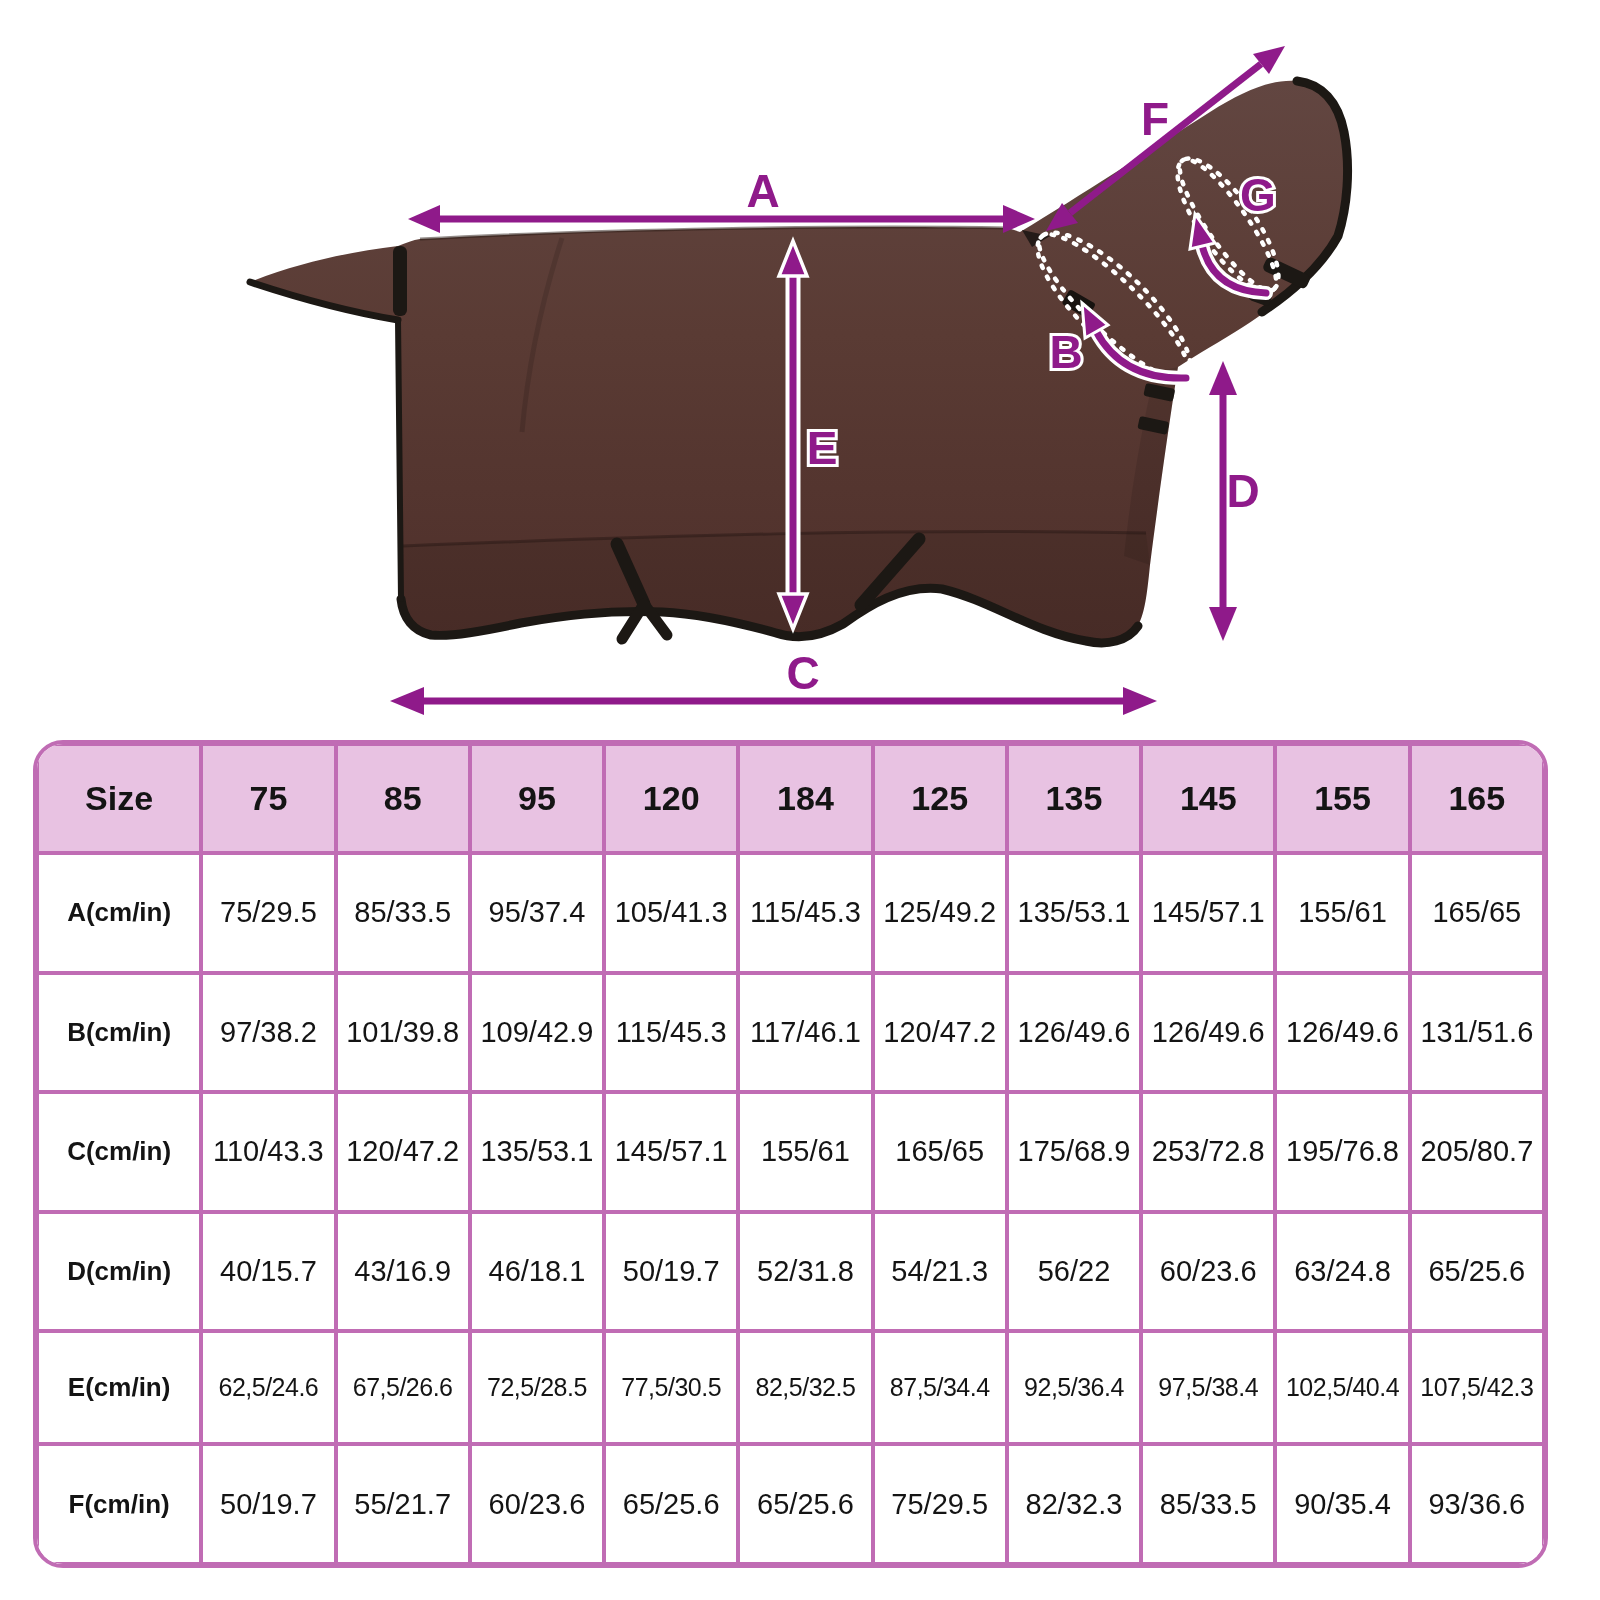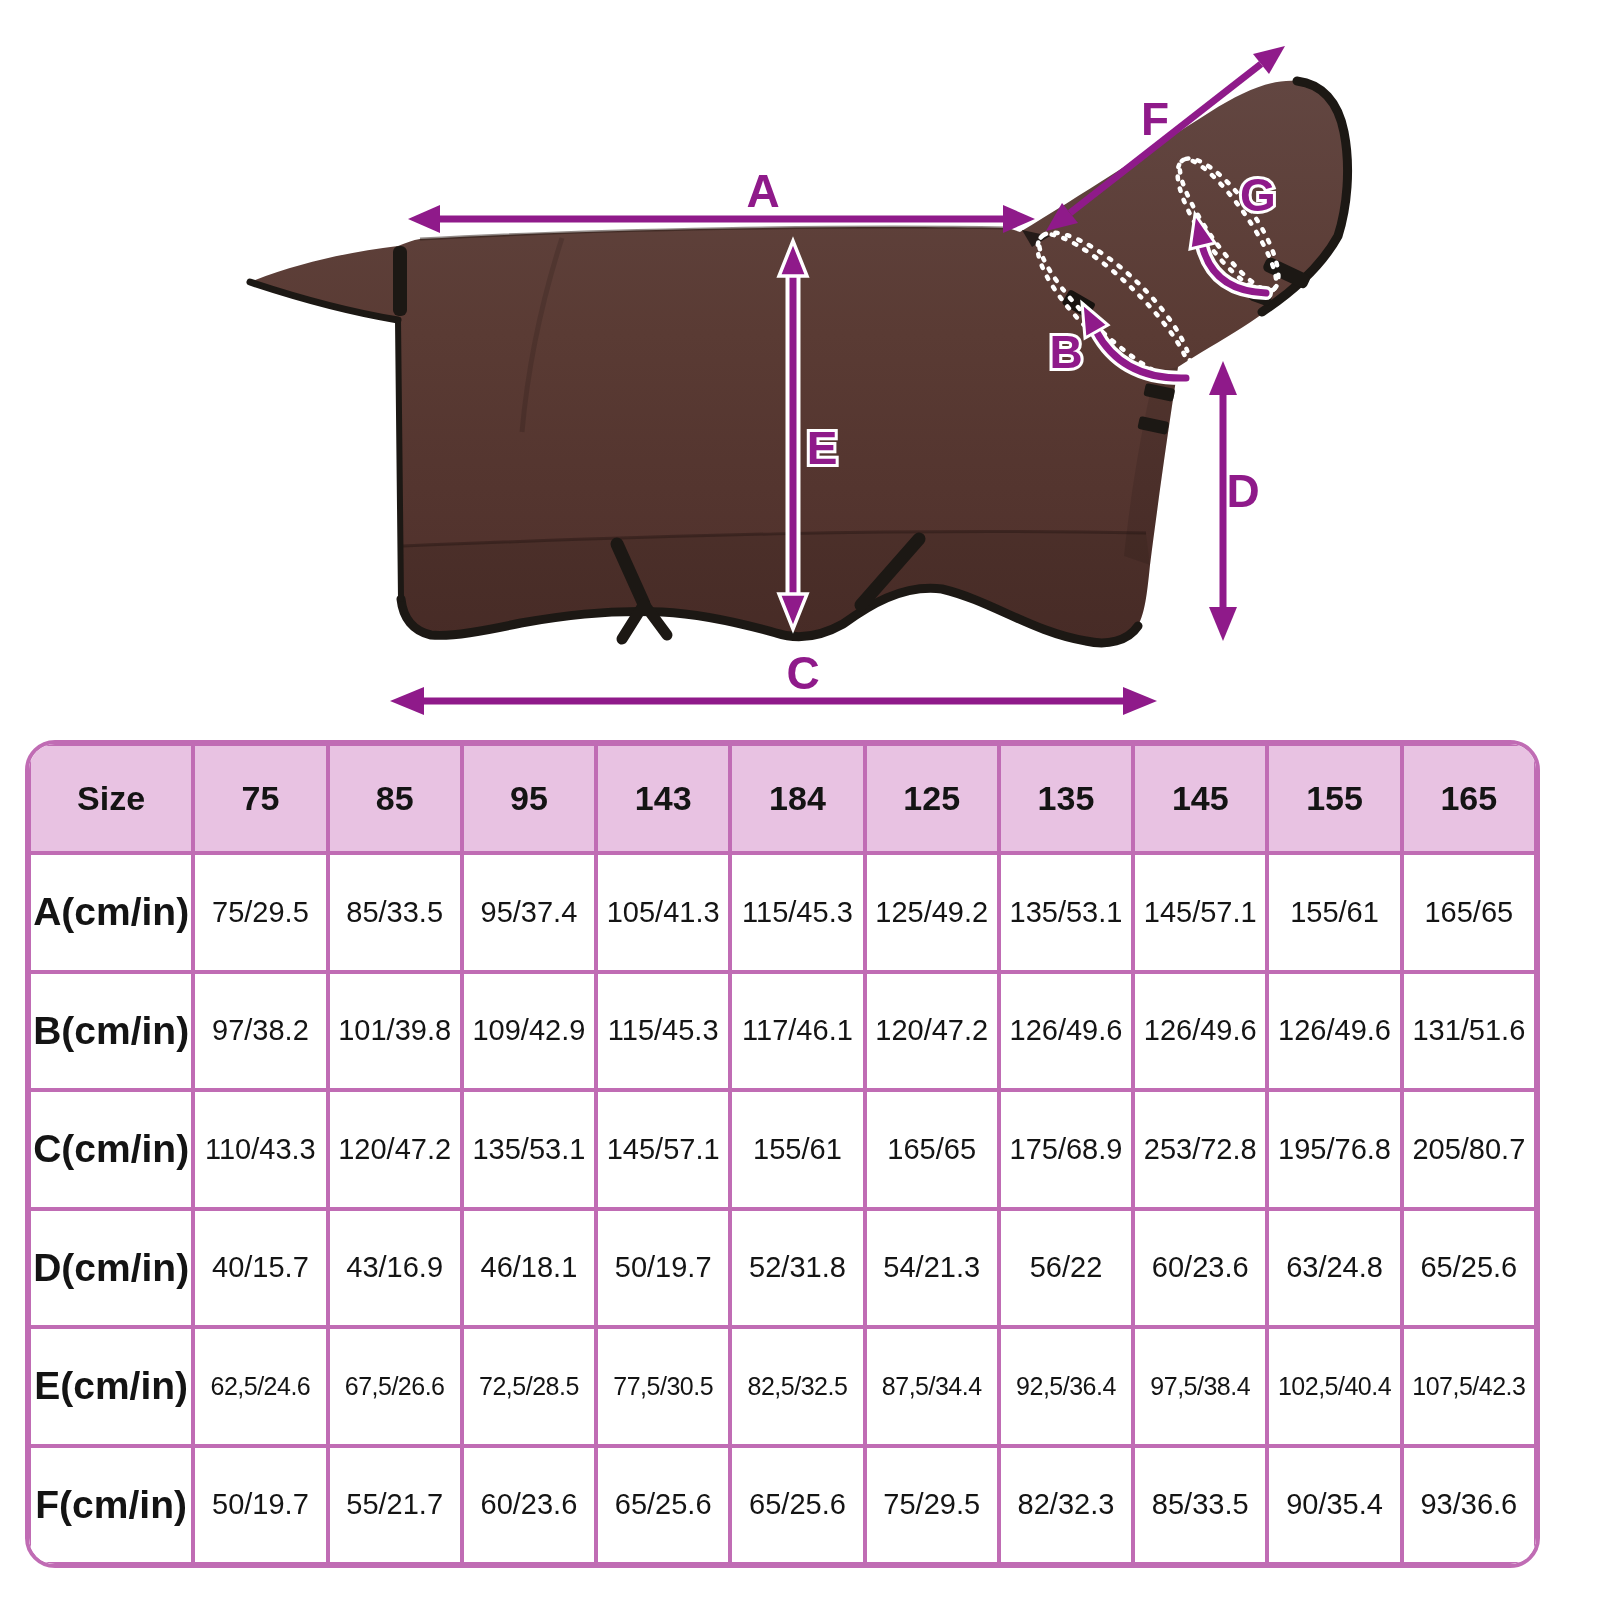--- a/index.html
+++ b/index.html
@@ -3,36 +3,36 @@
 <meta charset="utf-8">
 <style>
   html,body{margin:0;padding:0;}
   body{
     width:1600px;height:1600px;position:relative;background:#ffffff;
     font-family:"Liberation Sans",sans-serif;
     -webkit-font-smoothing:antialiased;
   }
   .diagram-section{position:absolute;left:0;top:0;width:1600px;height:725px;}
   .table-section{
-    position:absolute;left:25px;top:740px;width:1515px;height:828px;
+    position:absolute;left:33px;top:740px;width:1515px;height:828px;
     border:4px solid #C06CB4;border-radius:30px;overflow:hidden;background:#ffffff;
     box-sizing:border-box;
   }
   table.size-table{
     width:100%;height:100%;border-collapse:separate;border-spacing:0;table-layout:fixed;
   }
   table.size-table th, table.size-table td{
     border:2px solid #C06CB4;text-align:center;vertical-align:middle;
     color:#141414;padding:0;overflow:hidden;white-space:nowrap;
   }
   table.size-table thead th{
     background:#E8C2E2;font-weight:bold;font-size:34px;height:105px;
   }
   table.size-table tbody th{
-    background:#ffffff;font-weight:bold;font-size:39px;
+    background:#ffffff;font-weight:bold;font-size:26px;
   }
   table.size-table tbody td{
     background:#ffffff;font-weight:normal;font-size:29px;
   }
   table.size-table tbody td.long{font-size:25px;letter-spacing:-0.5px;}
   .mlabel{font-weight:bold;font-size:46px;fill:#8F1A8A;}
   .mlabel.outlined{stroke:#ffffff;stroke-width:6px;paint-order:stroke;}
 </style>
 </head>
 <body>
@@ -165,21 +165,21 @@
         <col style="width: 8.91%;">
         <col style="width: 8.91%;">
         <col style="width: 8.91%;">
       </colgroup>
     <thead>
         <tr>
           <th scope="col">Size</th>
           <th scope="col">75</th>
           <th scope="col">85</th>
           <th scope="col">95</th>
-          <th scope="col">143</th>
+          <th scope="col">120</th>
           <th scope="col">184</th>
           <th scope="col">125</th>
           <th scope="col">135</th>
           <th scope="col">145</th>
           <th scope="col">155</th>
           <th scope="col">165</th>
         </tr>
       </thead>
     <tbody>
         <tr>

